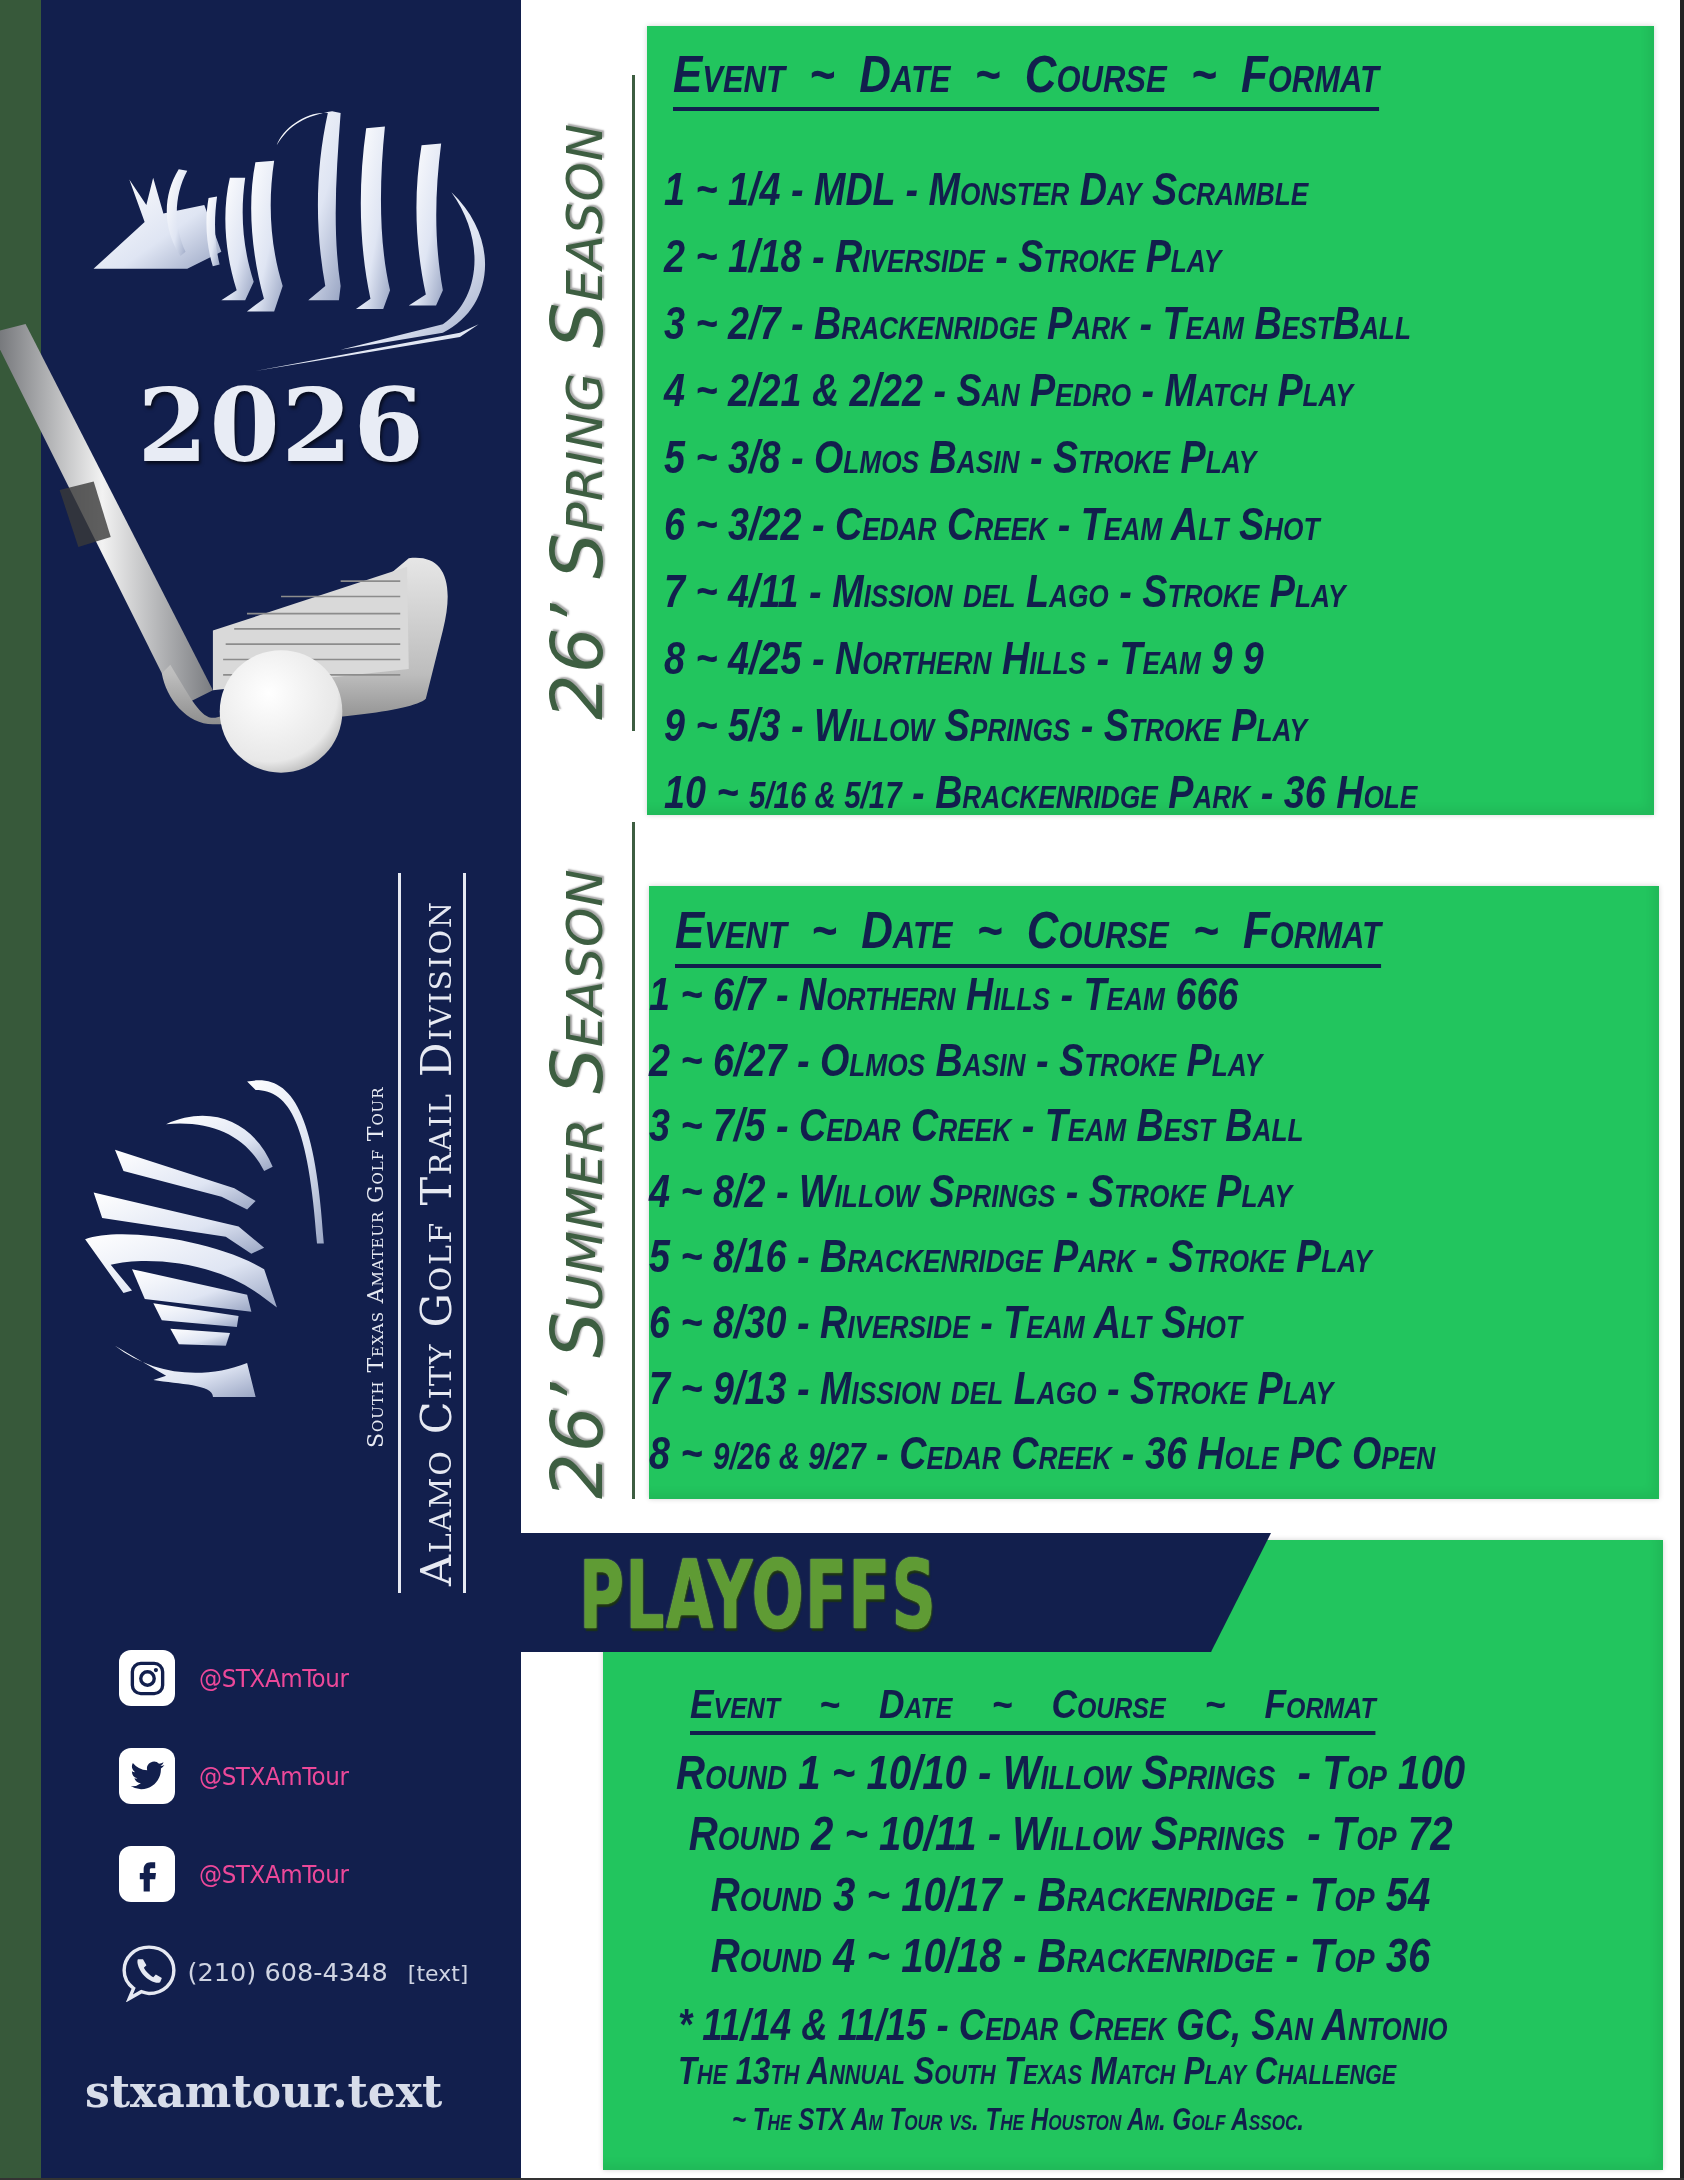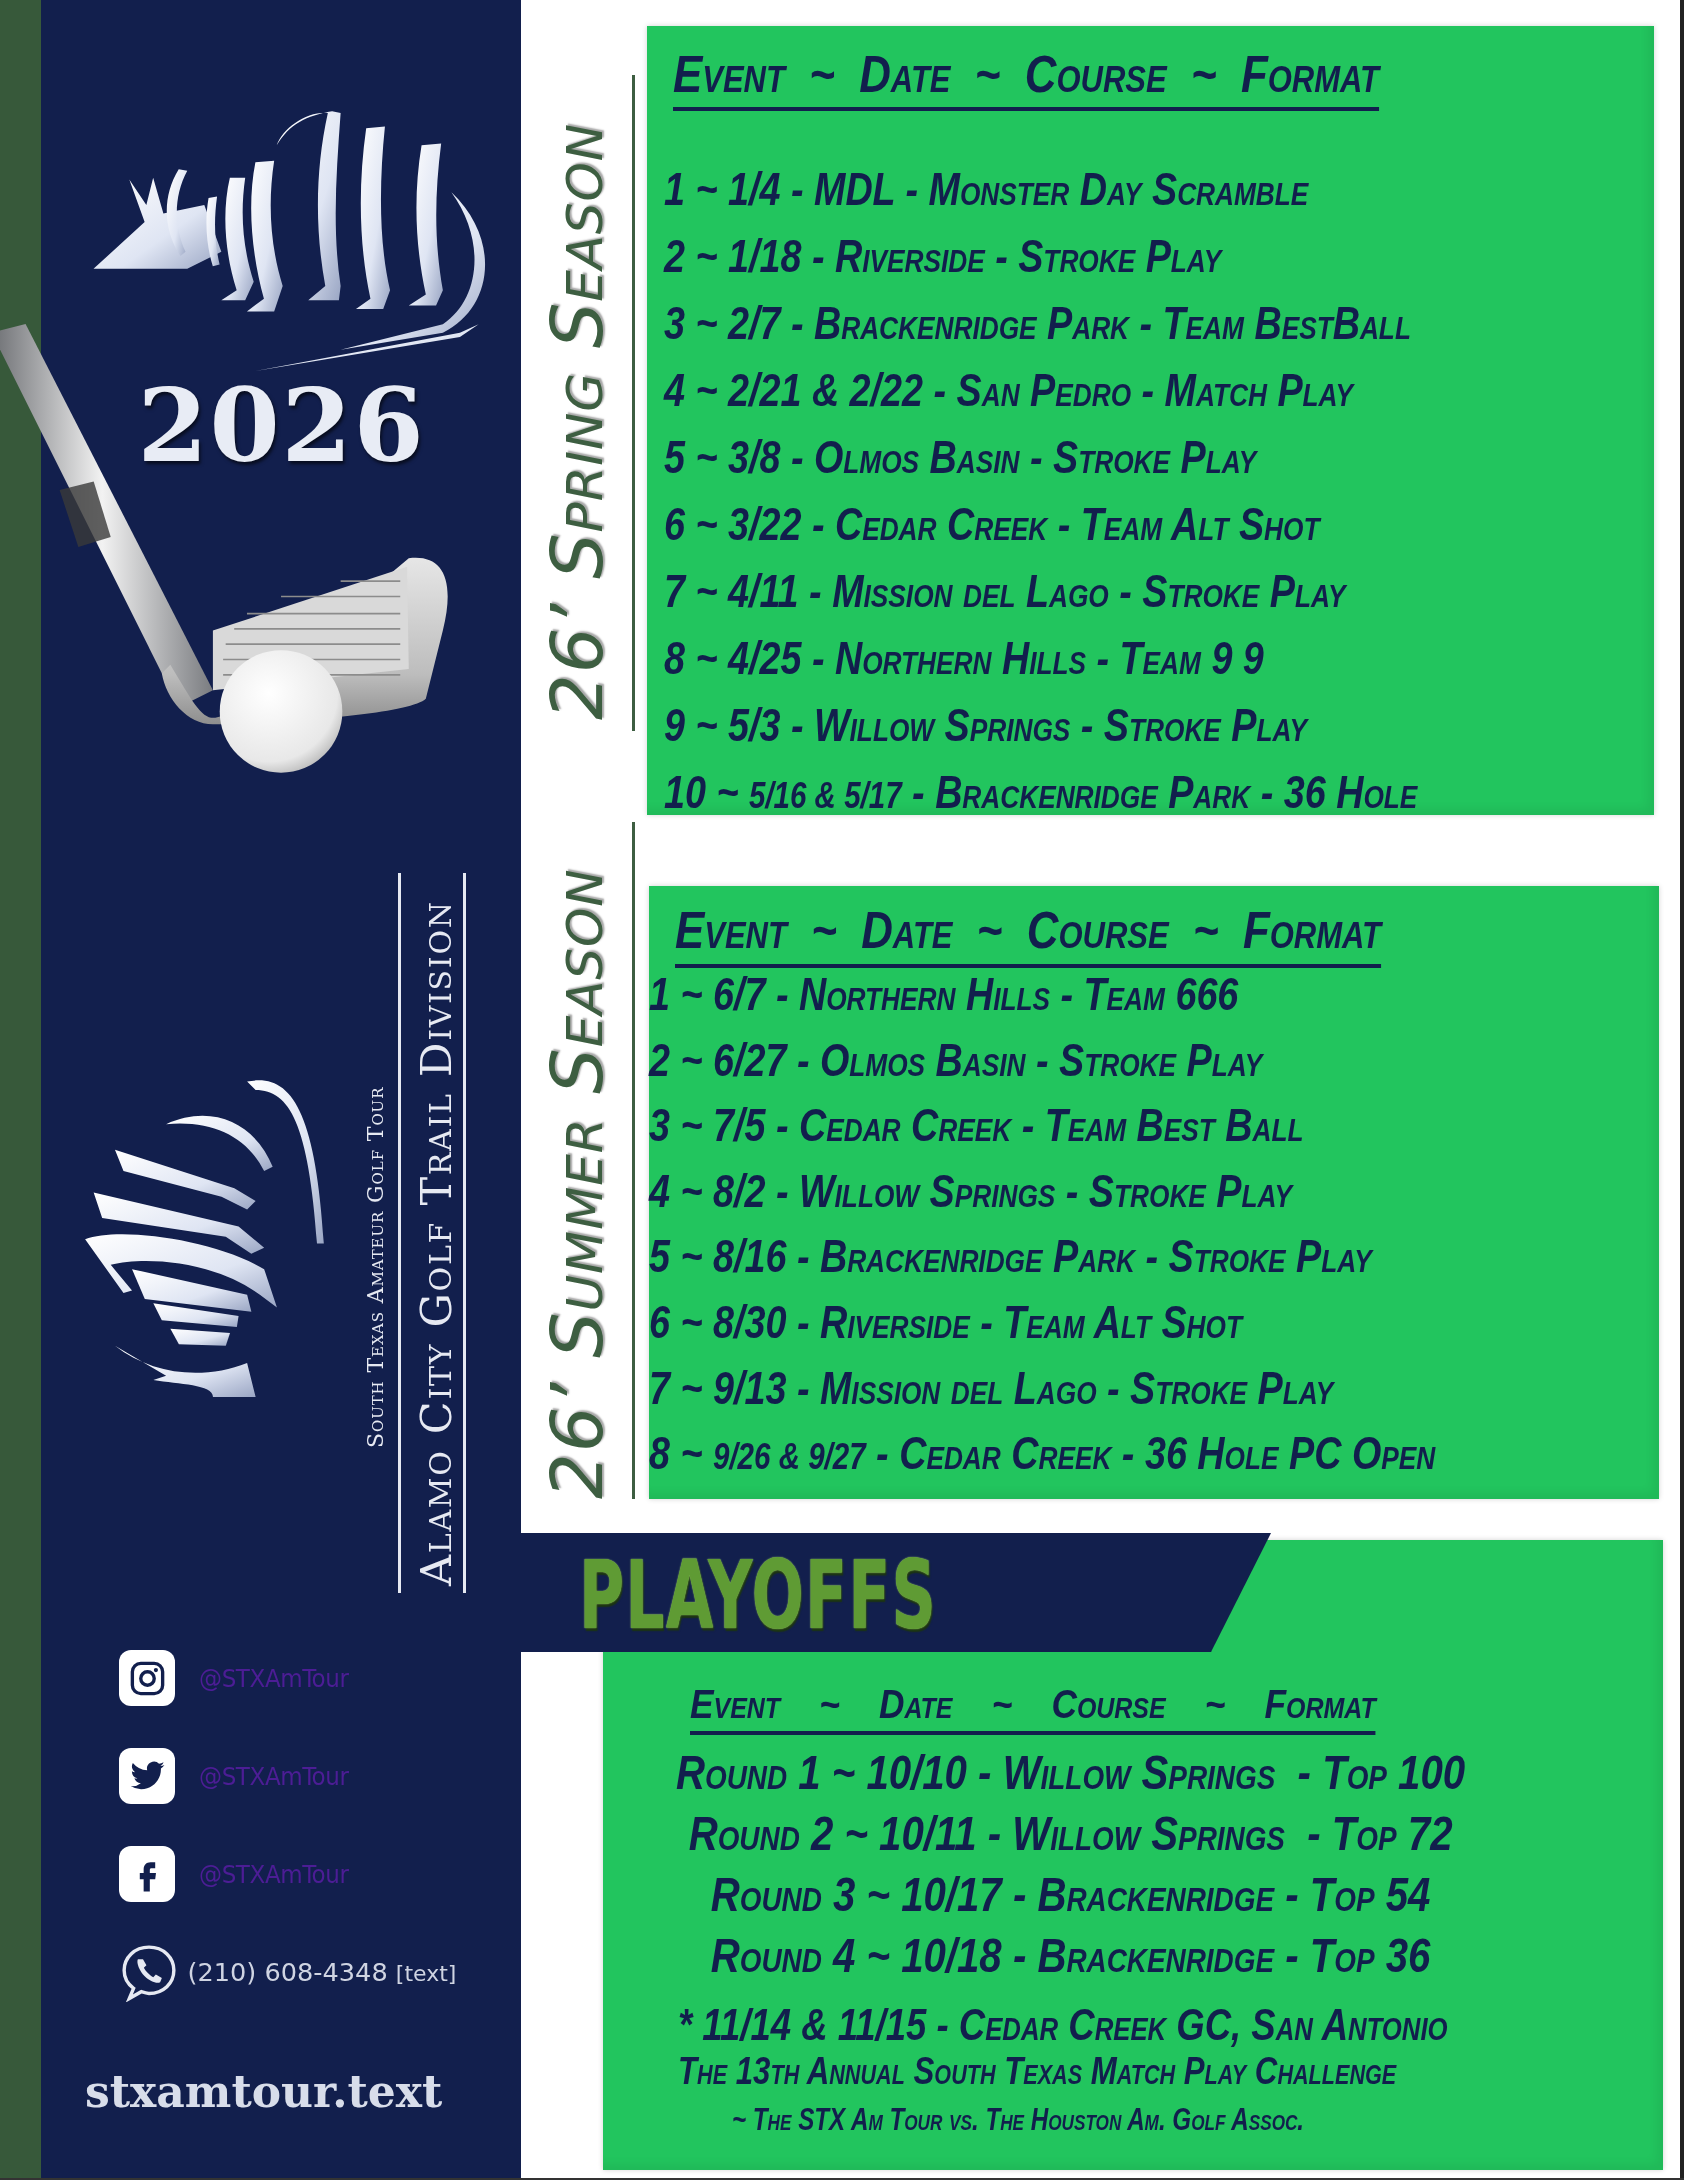--- a/index.html
+++ b/index.html
@@ -27,24 +27,24 @@
   .vert-text { position: absolute; transform-origin: left top; transform: rotate(-90deg); white-space: nowrap; color: #e6e9f2; }
   .vt-small { left: 363px; top: 1448px; font-family: "DejaVu Serif", serif; font-size: 22px; font-variant: small-caps; letter-spacing: 0.9px; }
   .vt-big { left: 411px; top: 1586px; font-family: "DejaVu Serif", serif; font-size: 43px; font-variant: small-caps; letter-spacing: 1.7px; }
 
   .logo-mid { position: absolute; left: 85px; top: 1056px; width: 256px; height: 341px; }
 
   
   .social { position: absolute; left: 119px; }
   .social-row { display: flex; align-items: center; height: 60px; margin-bottom: 38px; }
   .social-icon { width: 56px; height: 56px; border-radius: 12px; background: #ffffff; display: flex; align-items: center; justify-content: center; margin-right: 24px; }
-  .social-text { font-family: "DejaVu Sans Condensed", "DejaVu Sans", sans-serif; color: #4c1d95; font-size: 25.6px; letter-spacing: -0.4px; }
+  .social-text { font-family: "DejaVu Sans Condensed", "DejaVu Sans", sans-serif; color: #ec4899; font-size: 25.6px; letter-spacing: -0.4px; }
   .phone-icon { width: 60px; height: 60px; margin-right: 8.5px; }
   .phone-text { font-family: "DejaVu Sans", sans-serif; color: #cfd4e2; font-size: 25.6px; }
-  .phone-text .small { font-size: 22px; }
+  .phone-text .small { font-size: 22px; margin-left: 12px; }
   .website { position: absolute; left: 85px; top: 2066px; width: 392px; font-family: "DejaVu Serif", serif; font-weight: bold; font-size: 44px; color: #d8ddea; letter-spacing: 0px; }
 
   
   .season-title { position: absolute; transform-origin: left top; transform: rotate(-90deg); white-space: nowrap;
                   font-family: "DejaVu Sans", sans-serif; font-variant: small-caps; font-style: italic; color: #3d5e41;
                   font-size: 72px; text-shadow: 1.7px 1.7px 1.7px rgba(0,0,0,0.35); letter-spacing: 0.9px; }
   .season-rule { position: absolute; width: 3.4px; background: #3d5e41; }
 
   
   .panel { position: absolute; background: #22c55e; box-shadow: 0 0 5.1px rgba(0,0,0,0.18), inset -6.8px -6.8px 8.5px rgba(0,0,0,0.06); }

